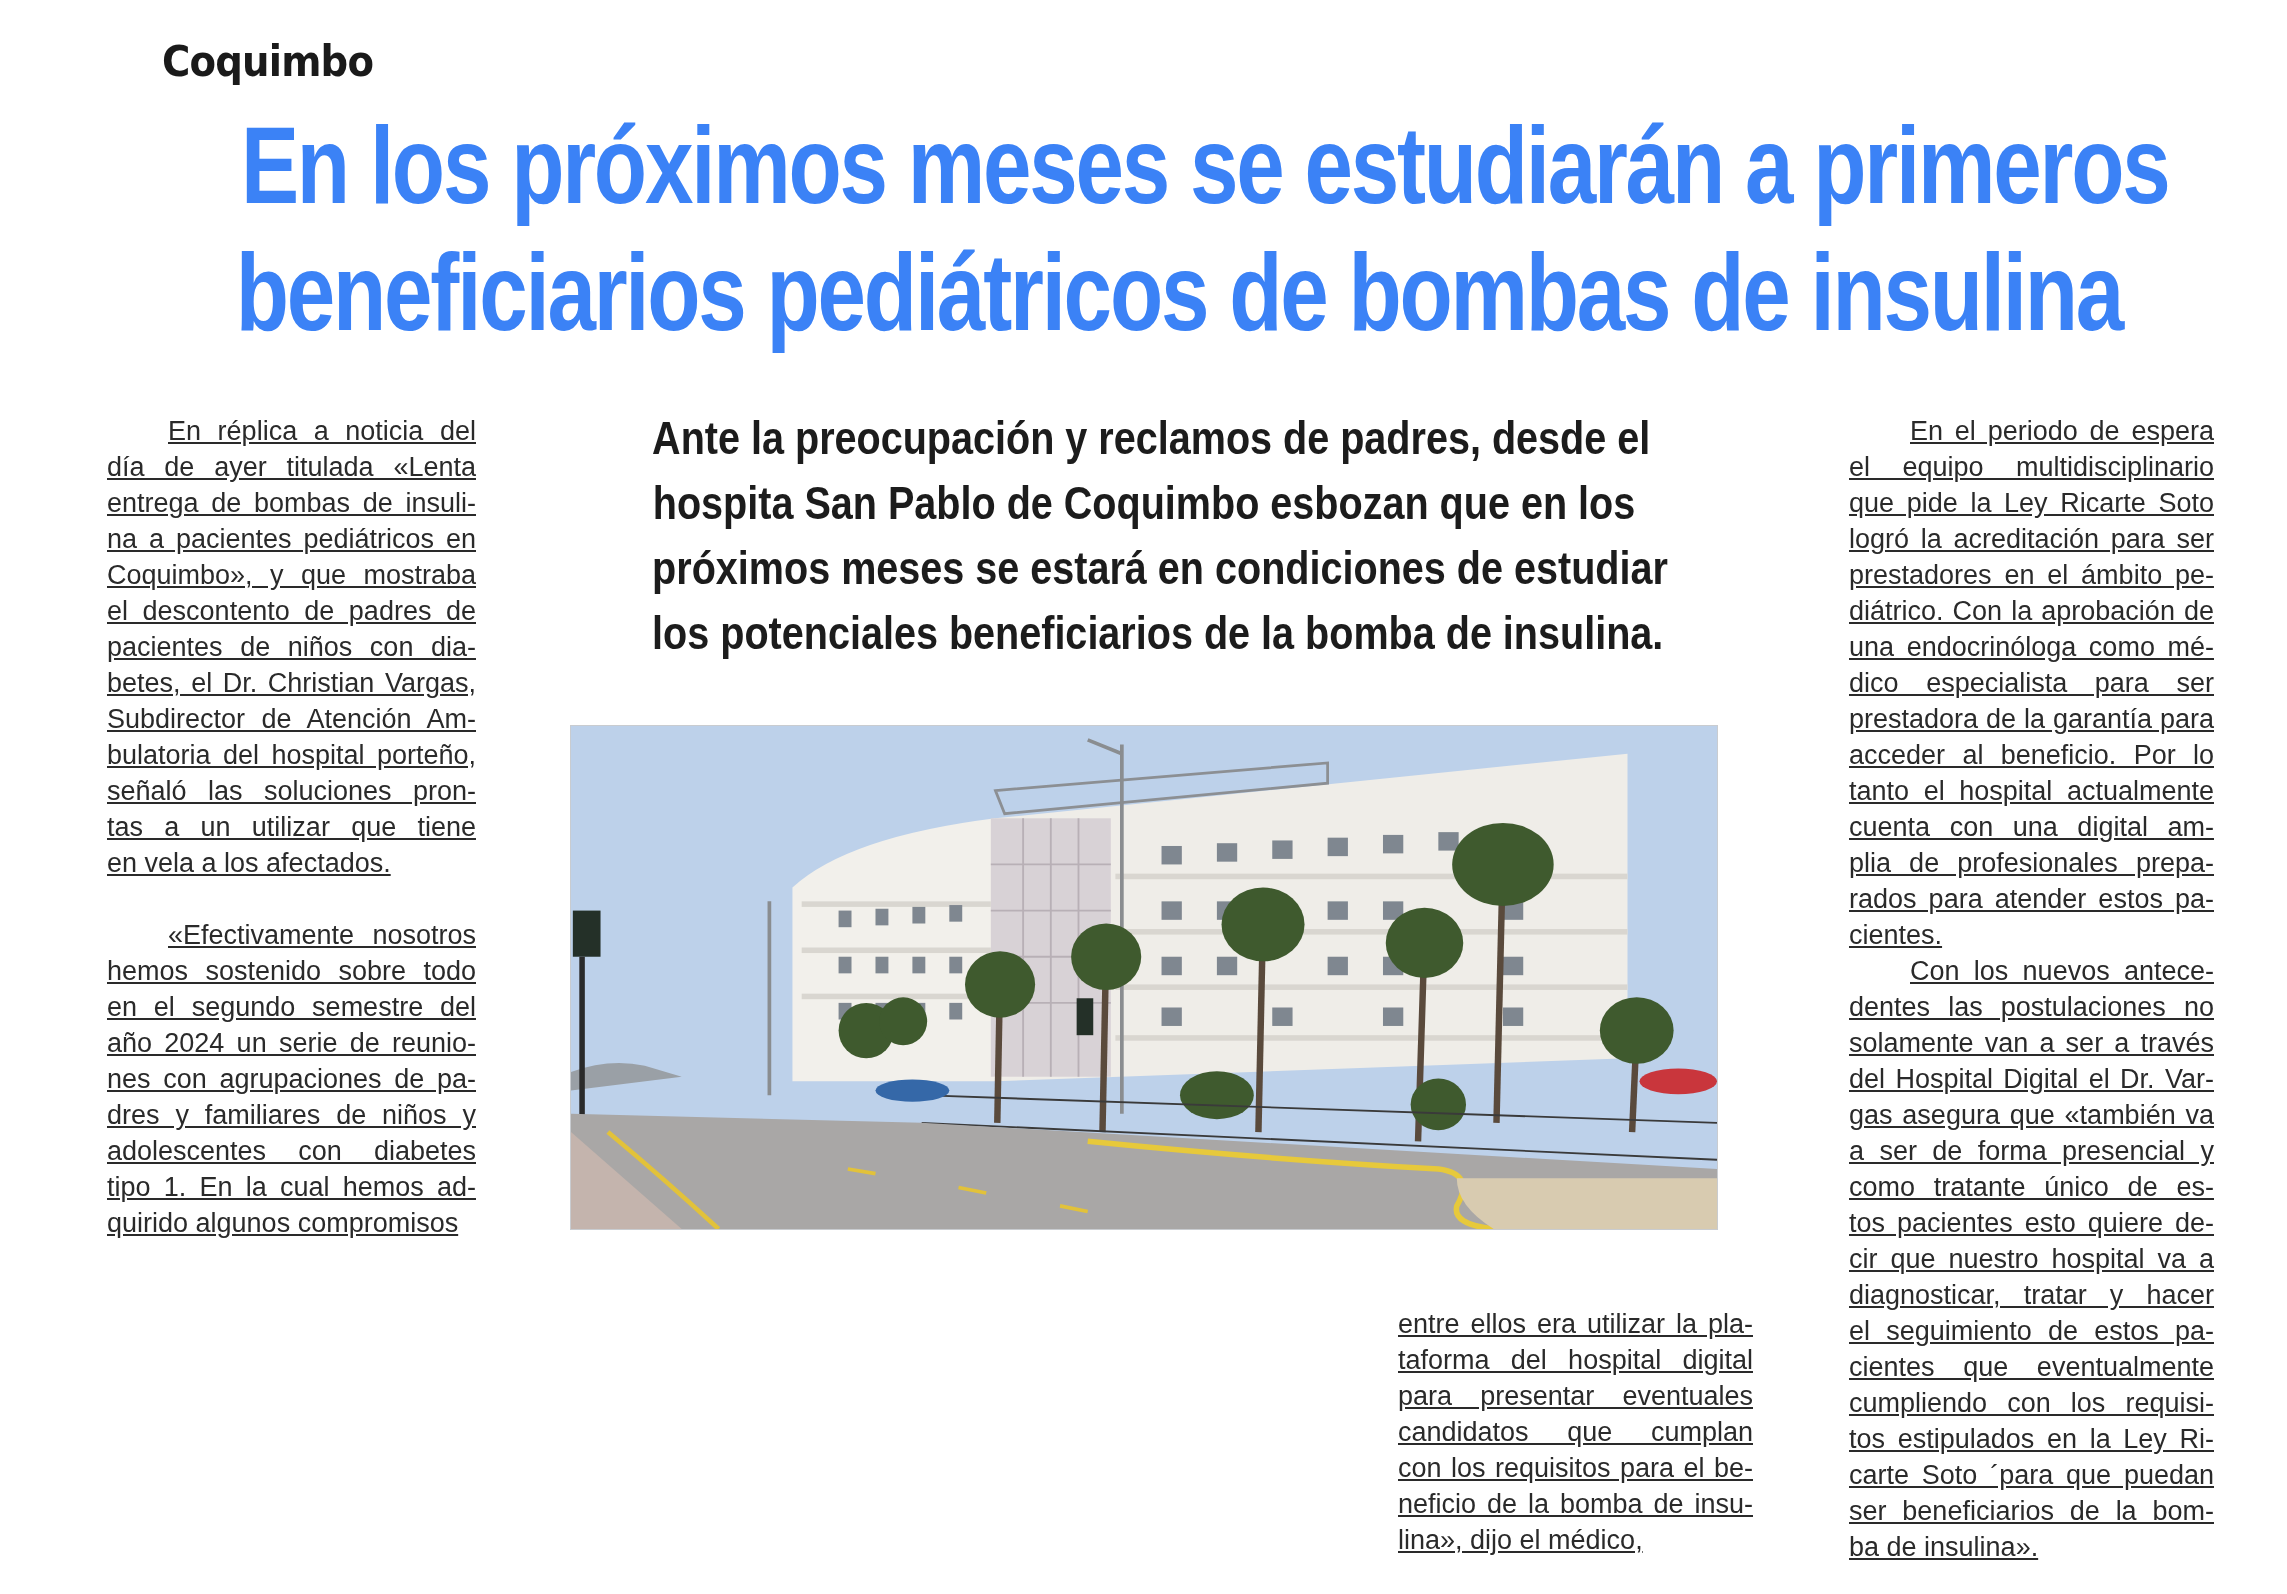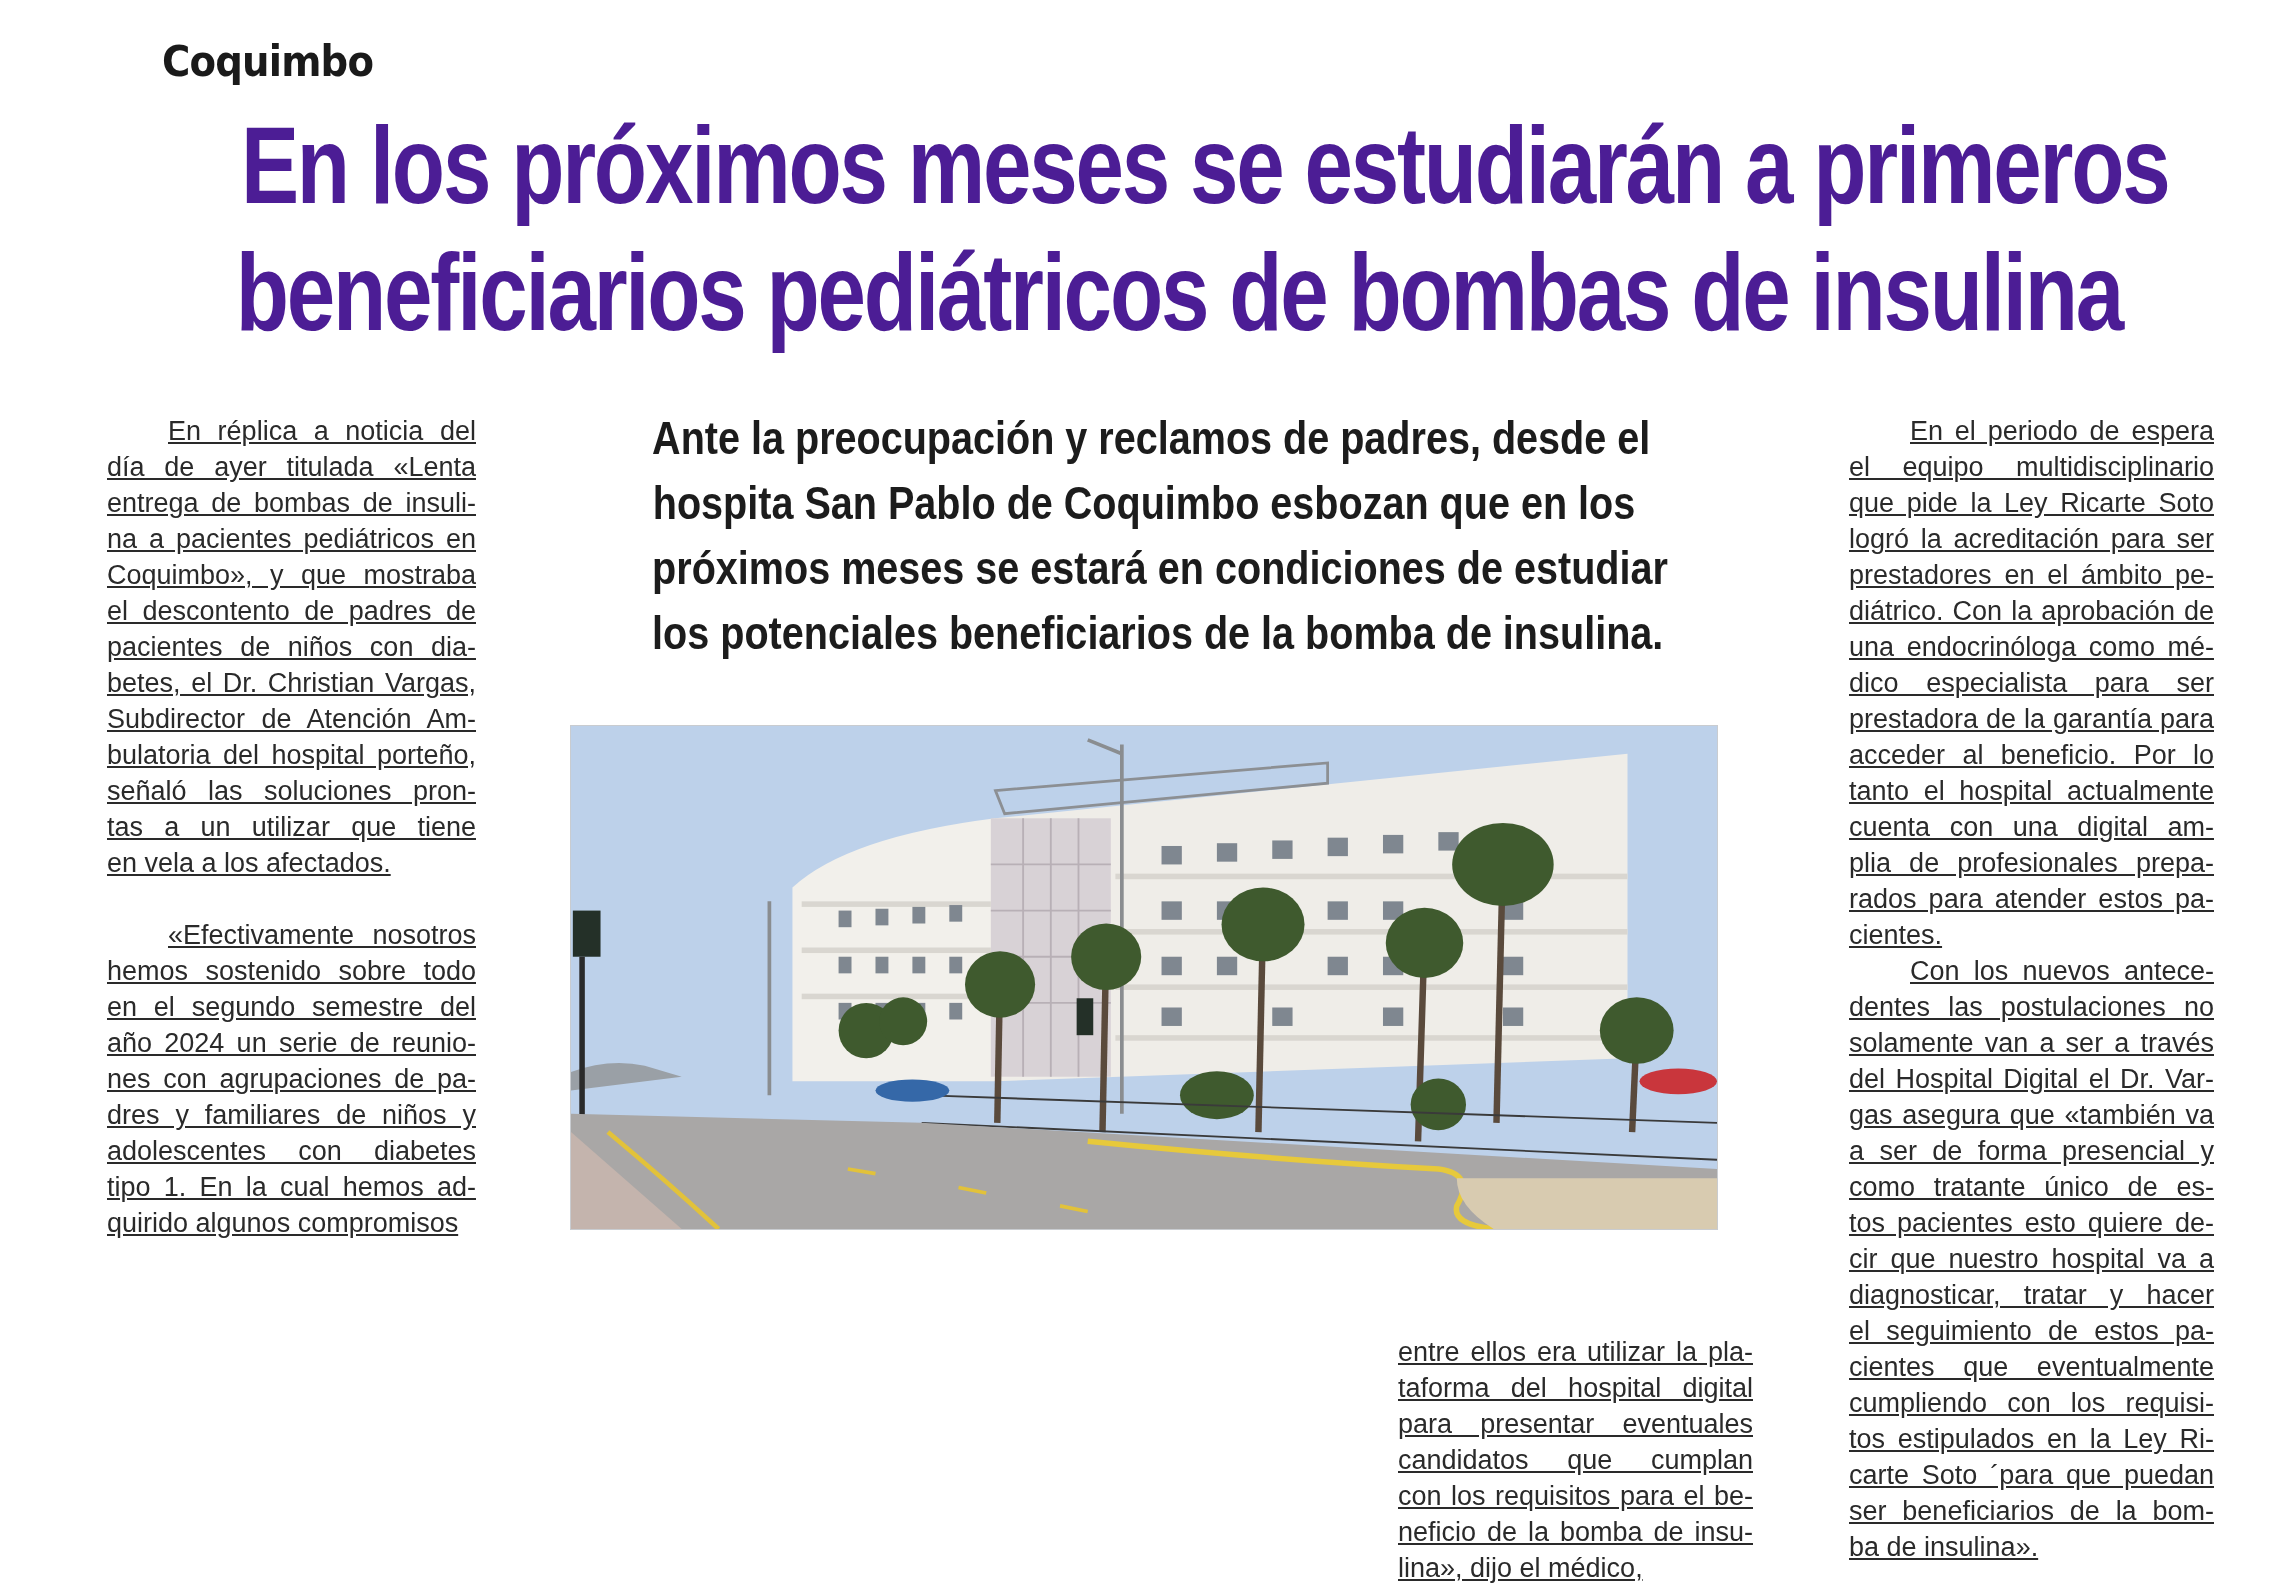--- a/index.html
+++ b/index.html
@@ -6,36 +6,36 @@
   body { width:2288px; height:1595px; position:relative; overflow:hidden; color:#1f1f1f; }
   .kicker {
     position:absolute; left:162px; top:37px;
     font-family:"DejaVu Sans", sans-serif; font-weight:bold; font-size:42px;
     letter-spacing:-0.9px; color:#1a1a1a;
     transform:scaleX(0.92); transform-origin:left top;
   }
   .headline {
     position:absolute; left:0; width:2288px; text-align:center;
     font-family:"Liberation Sans", sans-serif; font-weight:bold;
-    font-size:109px; line-height:127px; color:#4c1d95; letter-spacing:-2.8px;
+    font-size:109px; line-height:127px; color:#3b82f6; letter-spacing:-2.8px;
   }
   .headline span { display:inline-block; transform:scaleX(0.80); transform-origin:center; white-space:nowrap; }
   .h1 { top:102px; }
   .h2 { top:229px; }
   .col {
     position:absolute;
     font-family:"Liberation Sans", sans-serif; font-size:27px; line-height:36px;
     color:#2a2a2a; text-align:justify; text-align-last:left;text-decoration:underline;
   }
   .col .line { display:block; white-space:nowrap; text-align:justify; text-align-last:justify; }
   .col .line.last { text-align-last:left; }
   .col .line.ind { padding-left:61px; }
   #left-col { left:107px; top:413px; width:369px; }
   #right-col { left:1814px; top:413px; width:365px;margin-left:35px; }
-  #bottom-col { left:1398px; top:1306px; width:355px;margin-top:28px; }
+  #bottom-col { left:1398px; top:1306px; width:355px; }
   .deck {
     position:absolute; left:572px; top:406px; width:1144px;
     font-family:"Liberation Sans", sans-serif; font-weight:bold;
     font-size:46px; line-height:65px; text-align:center; color:#1c1c1c;
   }
   .deck span { display:block; white-space:nowrap; transform:scaleX(0.86); transform-origin:center; }
   .photo {
     position:absolute; left:570px; top:725px; width:1146px; height:503px;
     border:0.9px solid #c9ccd0; overflow:hidden; background:#bcd0e8;
   }

